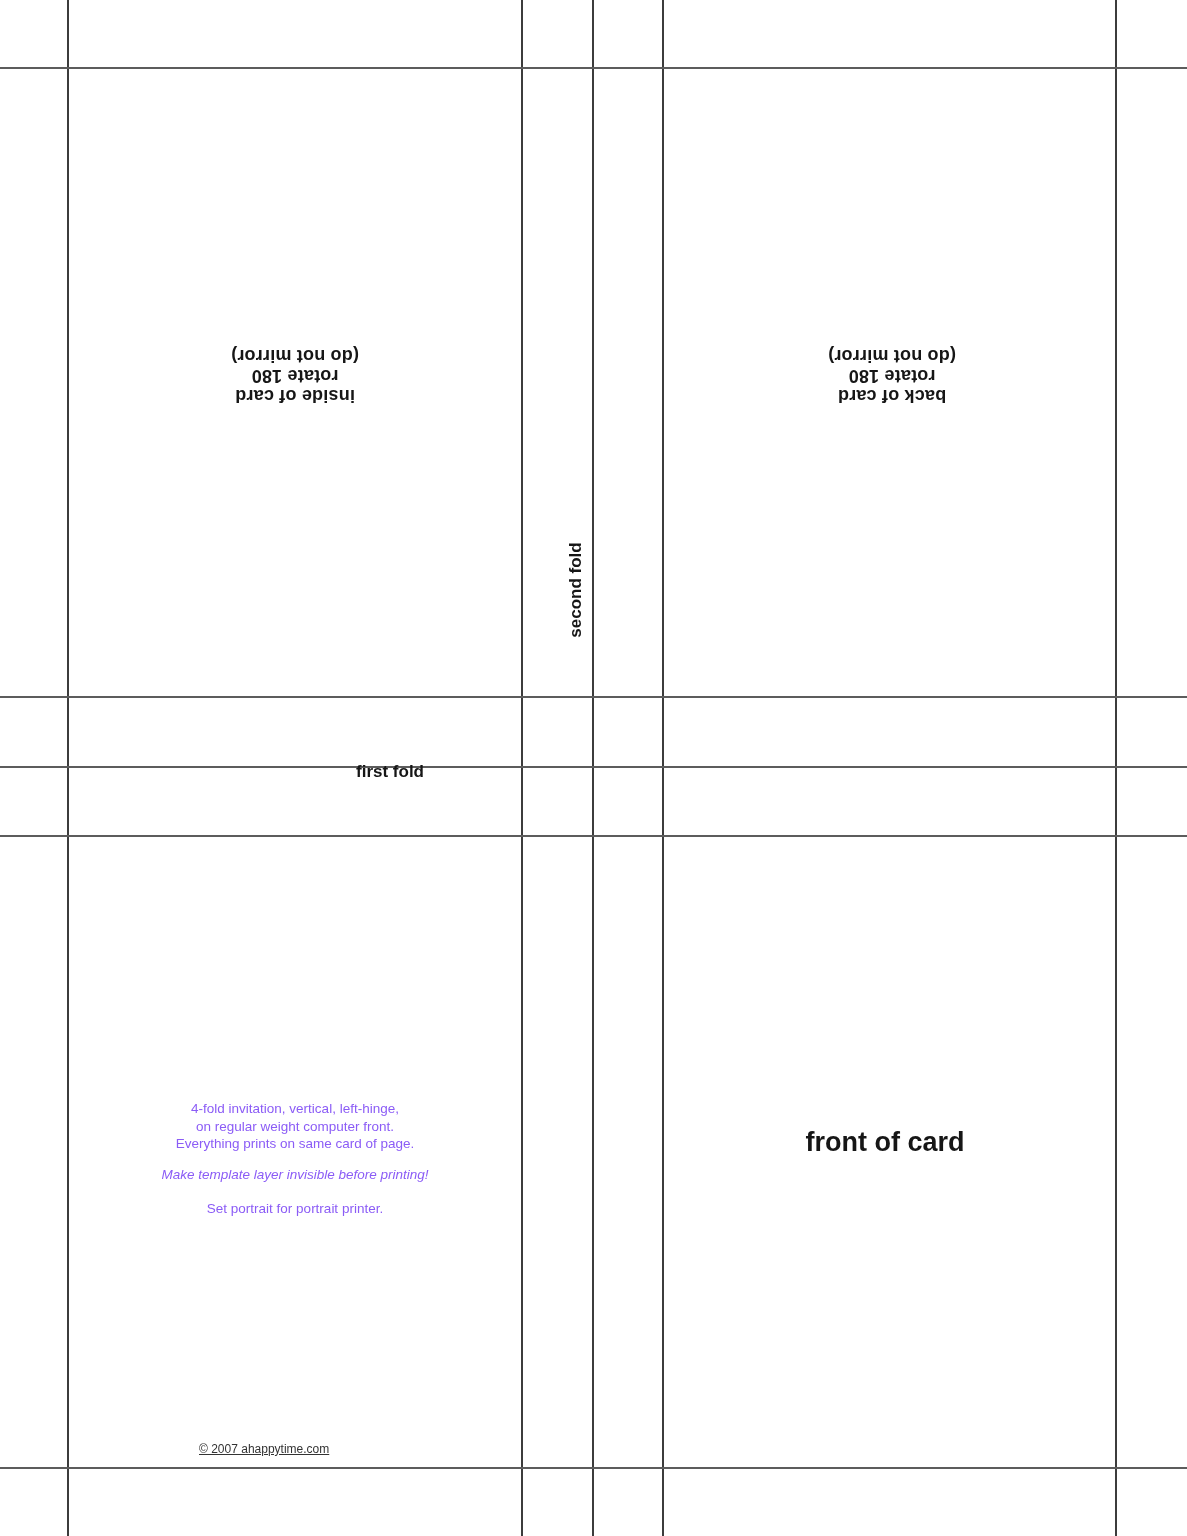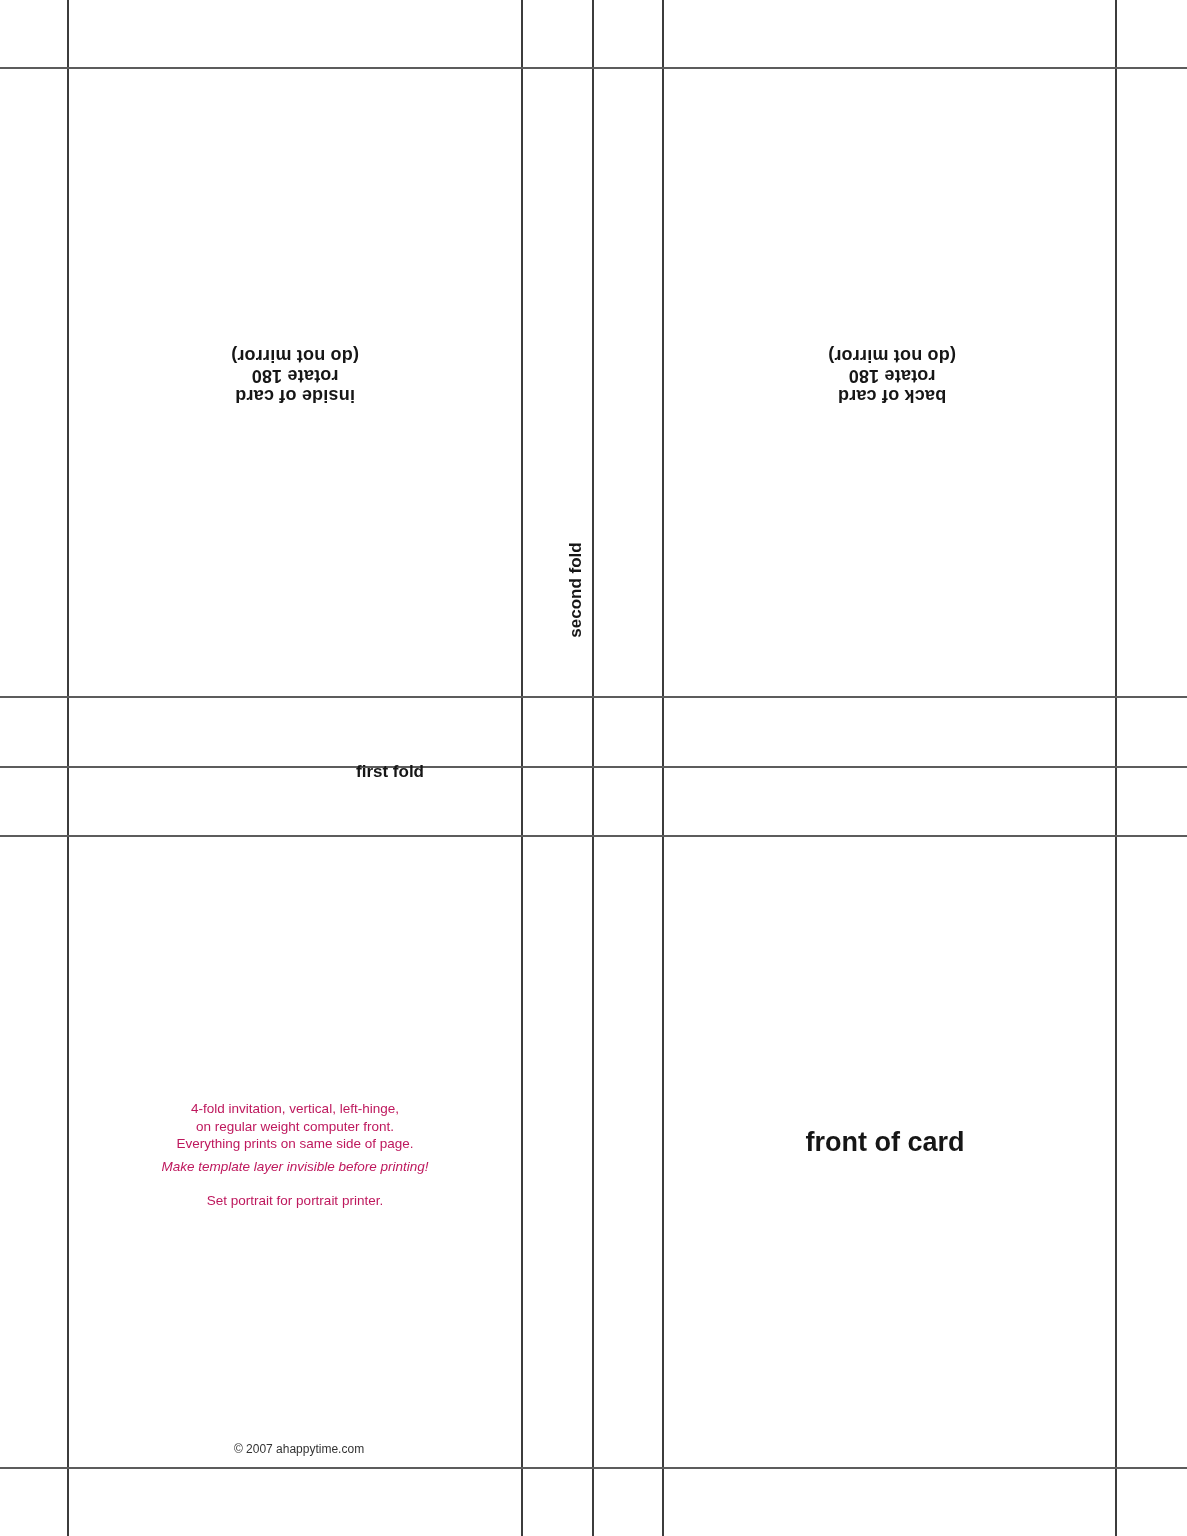--- a/index.html
+++ b/index.html
@@ -57,41 +57,42 @@
     line-height: 24px;
   }
   .instructions {
     position: absolute;
     left: 120px;
     top: 1100px;
     width: 350px;
     text-align: center;
     font-size: 13.5px;
     line-height: 17.5px;
-    color: #be185d;
+    color: #8b5cf6;
   }
   .instructions .para div { white-space: nowrap; }
   .instructions .note {
-    margin-top: 5px;
+    margin-top: 13px;
     font-style: italic;
     white-space: nowrap;
   }
   .instructions .printer {
     margin-top: 17px;
     white-space: nowrap;
   }
   .instructions .printer .u { }
   .copyright {
     position: absolute;
     left: 199px;
     top: 1442px;
     width: 200px;
-    text-align: center;
+    text-align: left;
     font-size: 12px;
     color: #333333;
+    text-decoration: underline;
   }
 </style>
 </head>
 <body>
 
 <div class="page">
 
   <div class="vline" style="left:67px"></div>
   <div class="vline" style="left:521px"></div>
   <div class="vline" style="left:592px"></div>
@@ -119,21 +120,21 @@
   <div class="fold-label rot270" style="left:526px; top:581px; width:100px; height:18px;">second fold</div>
 
   <div class="fold-label" style="left:330px; top:747px; width:120px;margin-top:16px;">first fold</div>
 
   <div class="front-label" style="left:785px; top:1130px; width:200px;">front of card</div>
 
   <div class="instructions">
     <div class="para">
       <div>4-fold invitation, vertical, left-hinge,</div>
       <div>on regular weight computer front.</div>
-      <div>Everything prints on same side of page.</div>
+      <div>Everything prints on same card of page.</div>
     </div>
     <div class="note">Make template layer invisible before printing!</div>
     <div class="printer"><span>Set portrait for </span><span class="u">portrait</span><span> printer.</span></div>
   </div>
 
   <div class="copyright">© 2007 ahappytime.com</div>
 
 </div>
 
 </body></html>

